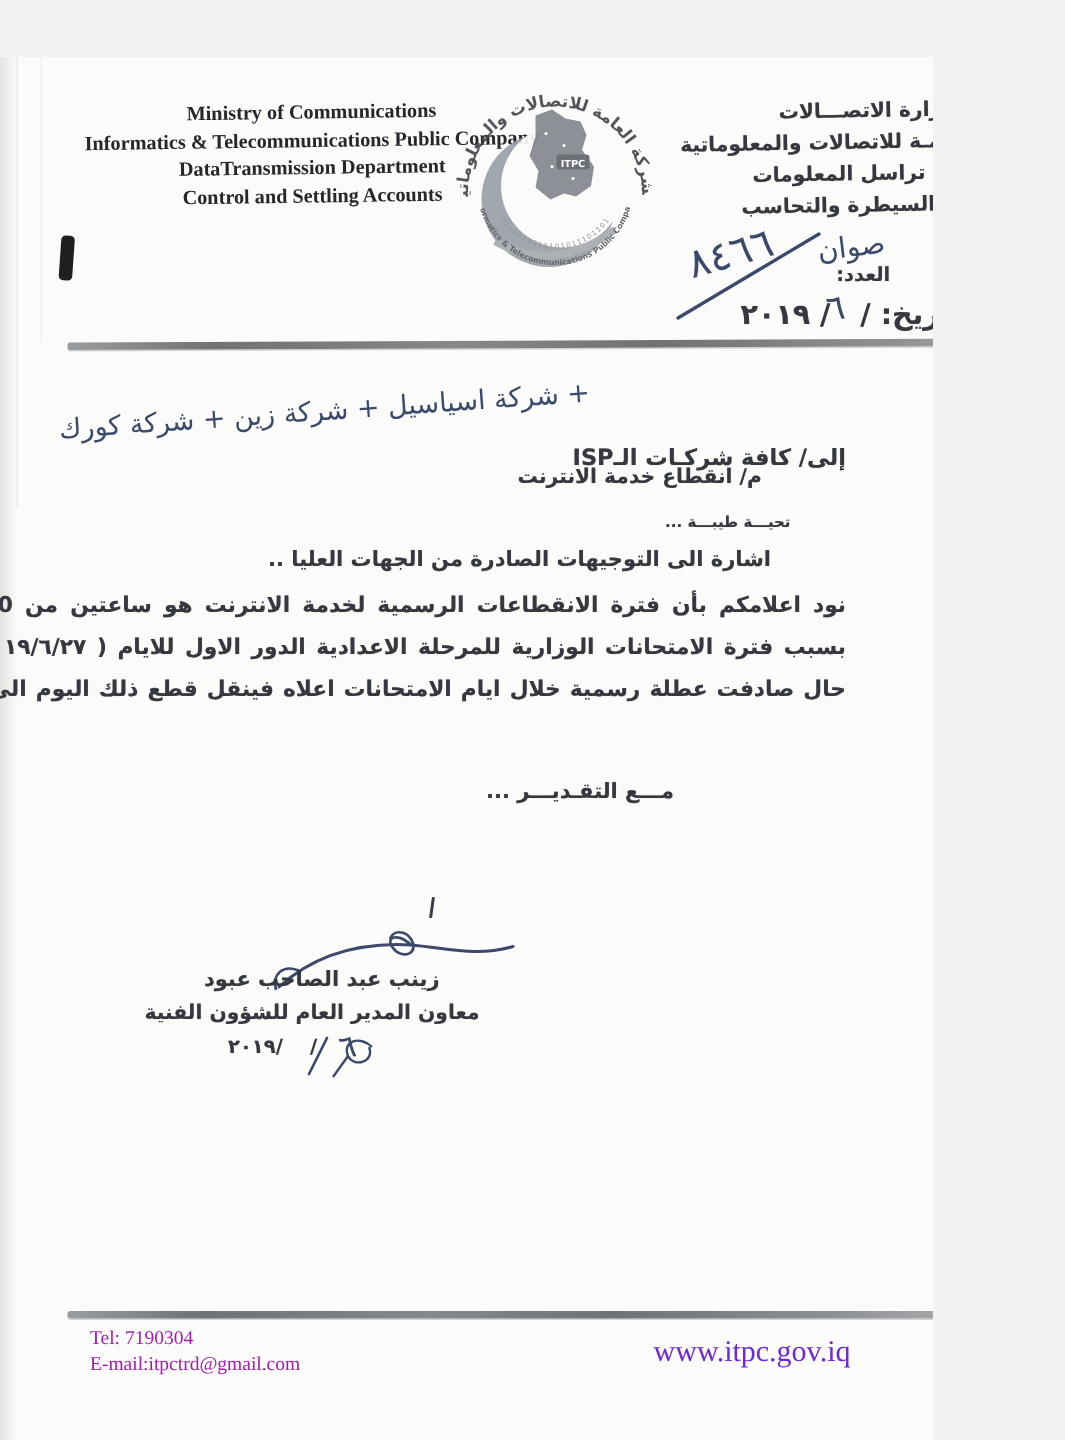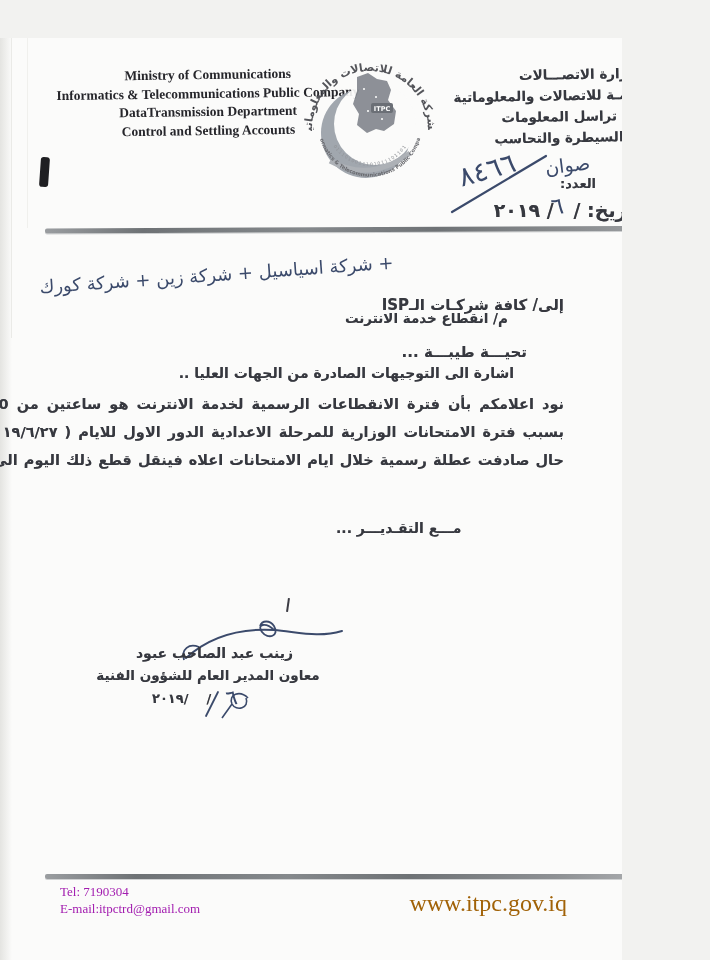--- a/index.html
+++ b/index.html
@@ -76,51 +76,51 @@
   </svg>
 
   <div class="abs hdr-ar ar">
     <div>وزارة الاتصـــالات</div>
     <div>الشركة العامـة للاتصالات والمعلوماتية</div>
     <div>قسم تراسل المعلومات</div>
     <div>شعبة السيطرة والتحاسب</div>
   </div>
 
 
-  <div class="abs ar" style="left:560px;top:138px;width:95px;text-align:left;font-size:13px;">
+  <div class="abs ar" style="left:528px;top:138px;width:95px;text-align:center;font-size:13px;">
     <span>العدد:</span>
   </div>
   <div class="abs ar" style="left:488px;top:161px;width:167px;text-align:right;font-size:19px;">
     <span>التاريخ:</span>
     <span class="pre">/   / ٢٠١٩</span>
   </div>
 
   <div class="abs hand" style="left:545px;top:116px;font-size:19px;transform:rotate(-7deg);direction:rtl;">صوان</div>
   <div class="abs hand" style="left:458px;top:116px;font-size:27px;transform:rotate(-16deg);direction:rtl;">٨٤٦٦</div>
   <svg class="abs" style="left:440px;top:108px;width:130px;height:80px;" viewBox="0 0 130 80">
     <path d="M12,66 L106,10" stroke="#3b4a6b" stroke-width="2.2" fill="none" stroke-linecap="round"></path>
   </svg>
   <div class="abs hand" style="left:551px;top:155px;font-size:23px;transform:rotate(-8deg);">٦</div>
 
   <div class="abs rule" style="left:45px;top:189px;width:652px;transform:rotate(-0.25deg);"></div>
 
   <div class="abs ar" style="right:58px;top:258px;font-size:15px;white-space:nowrap;">إلى/ كافة شركـات الـISP</div>
   <div class="abs hand" style="right:228px;top:226px;font-size:18px;direction:rtl;white-space:nowrap;transform:rotate(-4deg);">+ شركة اسياسيل + شركة زين + شركة كورك</div>
   <div class="abs ar" style="left:345px;top:272px;font-size:13.5px;white-space:nowrap;">م/ انقطاع خدمة الانترنت</div>
 
-  <div class="abs ar" style="right:95px;top:305px;font-size:15px;white-space:nowrap;">تحيـــة طيبـــة ...</div>
+  <div class="abs ar" style="right:95px;top:305px;font-size:10px;white-space:nowrap;">تحيـــة طيبـــة ...</div>
   <div class="abs ar" style="right:108px;top:327px;font-size:14px;white-space:nowrap;">اشارة الى التوجيهات الصادرة من الجهات العليا ..</div>
 
   <div class="abs ar para">
     <div style="word-spacing:3px;">نود اعلامكم بأن فترة الانقطاعات الرسمية لخدمة الانترنت هو ساعتين من 6:00 صباحاً الى 8:00 صباحاً</div>
     <div style="word-spacing:2px;">بسبب فترة الامتحانات الوزارية للمرحلة الاعدادية الدور الاول للايام ( ٢٠١٩/٦/٢٧ - ٢٠١٩/٦/٢٩ -</div>
     <div style="word-spacing:1px;">حال صادفت عطلة رسمية خلال ايام الامتحانات اعلاه فينقل قطع ذلك اليوم الى اليوم الذي يليه .</div>
   </div>
 
-  <div class="abs ar" style="left:336px;top:482px;font-size:14px;white-space:nowrap;">مـــع التقـديـــر ...</div>
+  <div class="abs ar" style="left:324px;top:482px;font-size:14px;white-space:nowrap;">مـــع التقـديـــر ...</div>
 
   <div class="abs" style="left:287px;top:560px;width:2px;height:14px;background:#3c3c44;transform:rotate(8deg);"></div>
   <svg class="abs" style="left:178px;top:580px;width:172px;height:48px;" viewBox="0 0 172 48">
     <path d="M8,40 C30,20 60,10 96,12 C120,14 140,20 164,13" stroke="#3b4a6b" stroke-width="2" fill="none" stroke-linecap="round"></path>
     <path d="M96,12 C88,4 78,6 84,14 C90,22 102,18 96,8 C92,2 84,2 82,8" stroke="#3b4a6b" stroke-width="1.8" fill="none"></path>
     <path d="M6,42 C3,31 11,25 21,29" stroke="#3b4a6b" stroke-width="1.8" fill="none"></path>
   </svg>
   <div class="abs ar" style="left:88px;top:629px;width:240px;text-align:center;font-size:13.5px;">معاون المدير العام للشؤون الفنية</div>
   <div class="abs ar" style="left:112px;top:607px;width:205px;text-align:center;font-size:14px;">زينب عبد الصاحب عبود</div>
   <div class="abs ar pre" style="left:152px;top:653px;font-size:13px;direction:ltr;">٢٠١٩/    /</div>
@@ -129,15 +129,15 @@
     <path d="M10,30 L22,6" stroke="#3b4a6b" stroke-width="1.8" fill="none" stroke-linecap="round"></path>
     <path d="M52,12 C44,4 32,8 36,18 C40,26 54,22 50,12 M36,18 L26,32" stroke="#3b4a6b" stroke-width="1.6" fill="none"></path>
   </svg>
 
   <div class="abs rule" style="left:45px;top:836px;width:607px;"></div>
   <div class="abs" style="left:652px;top:838px;width:45px;height:3px;background:#c9c9c6;"></div>
   <div class="abs en-serif" style="left:60px;top:845px;font-size:13px;color:#a21caf;line-height:17px;">
     <div>Tel: 7190304</div>
     <div>E-mail:itpctrd@gmail.com</div>
   </div>
-  <div class="abs en-serif" style="right:55px;top:852px;font-size:24px;color:#a16207;">www.itpc.gov.iq</div>
+  <div class="abs en-serif" style="right:55px;top:852px;font-size:20px;color:#6d28d9;">www.itpc.gov.iq</div>
 
 </div>
 
 </body></html>

